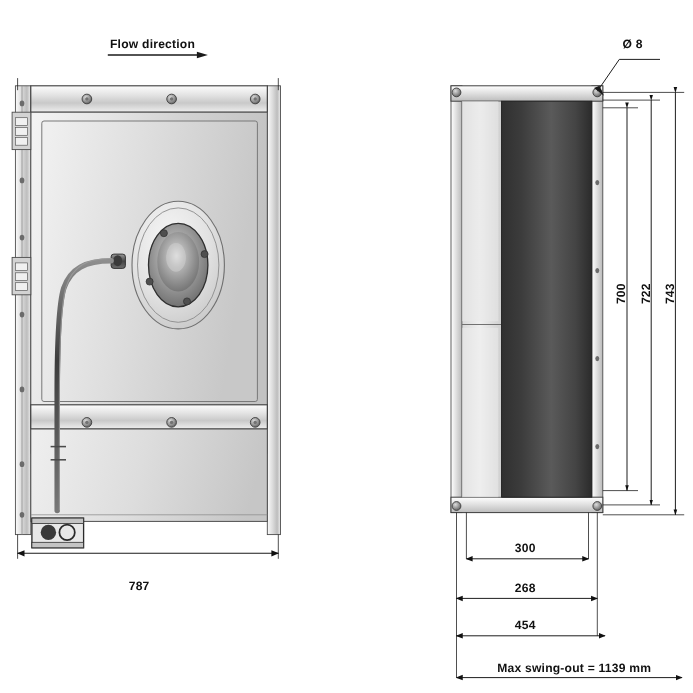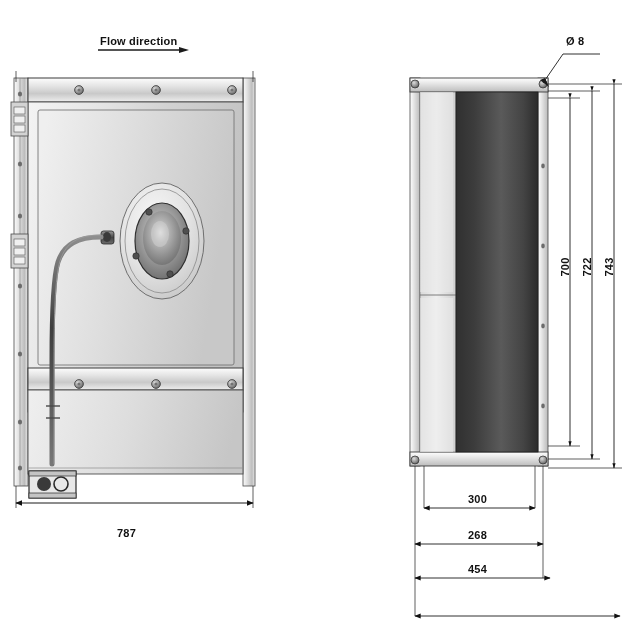--- a/index.html
+++ b/index.html
@@ -298,14 +298,15 @@
   <div class="lbl dimtext" style="left:117px;top:471px;margin-top:40px;">787</div>
 
   <div class="lbl dimtext vert" style="left:556px;top:245px;transform:rotate(-90deg);">700</div>
   <div class="lbl dimtext vert" style="left:578px;top:245px;transform:rotate(-90deg);">722</div>
   <div class="lbl dimtext vert" style="left:600px;top:245px;transform:rotate(-90deg);">743</div>
 
   <div class="lbl dimtext" style="left:468px;top:477px;">300</div>
   <div class="lbl dimtext" style="left:468px;top:513px;">268</div>
   <div class="lbl dimtext" style="left:468px;top:547px;text-align:center;">454</div>
 
+  <div class="lbl dimtext" style="left:452px;top:586px;">Max swing-out = 1139 mm</div>
 
 </div>
 
 </body></html>

